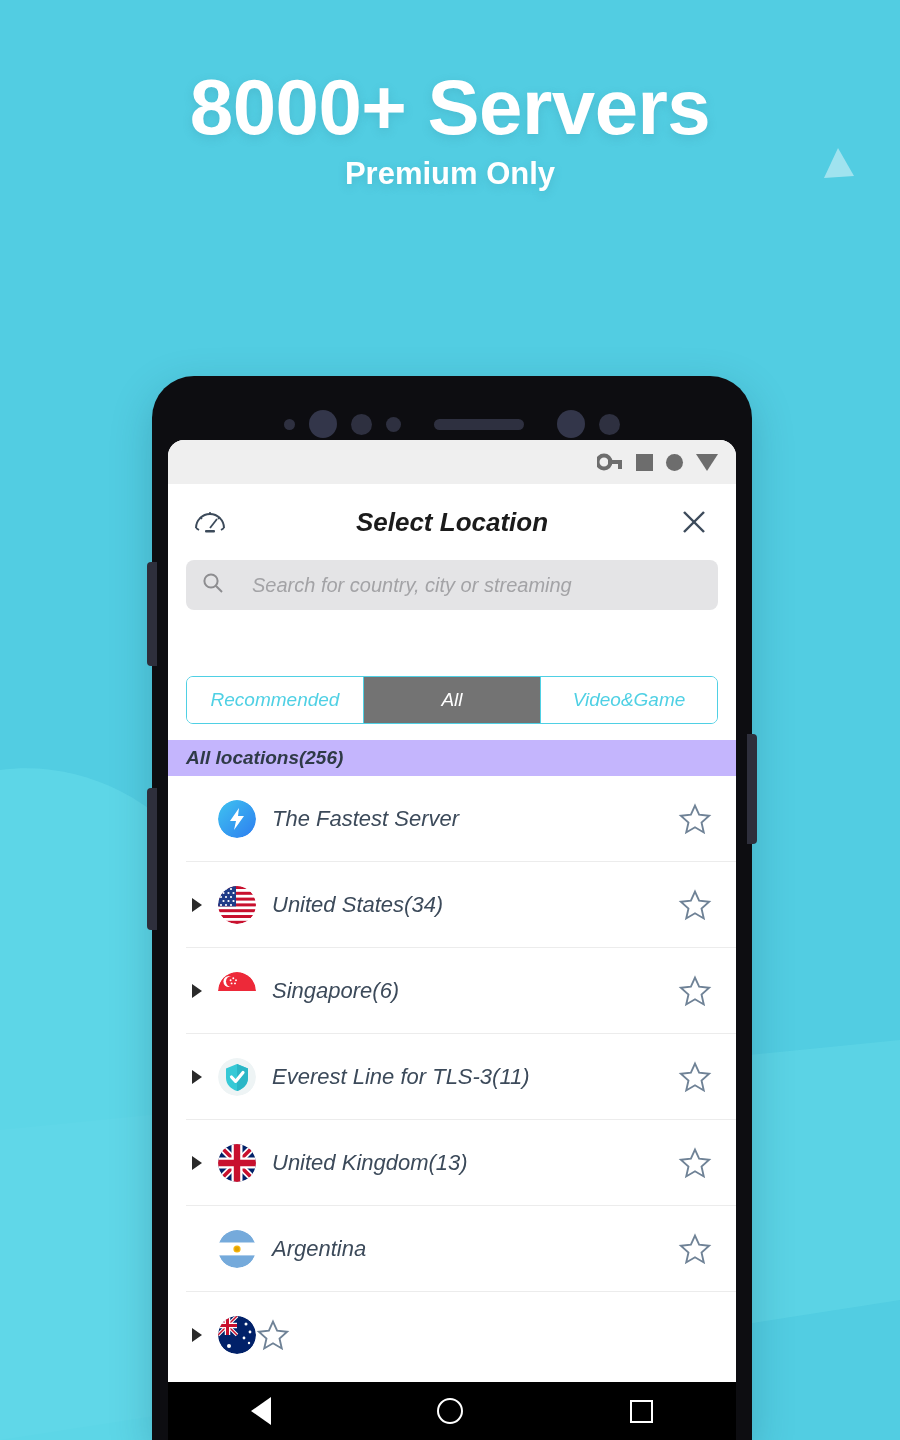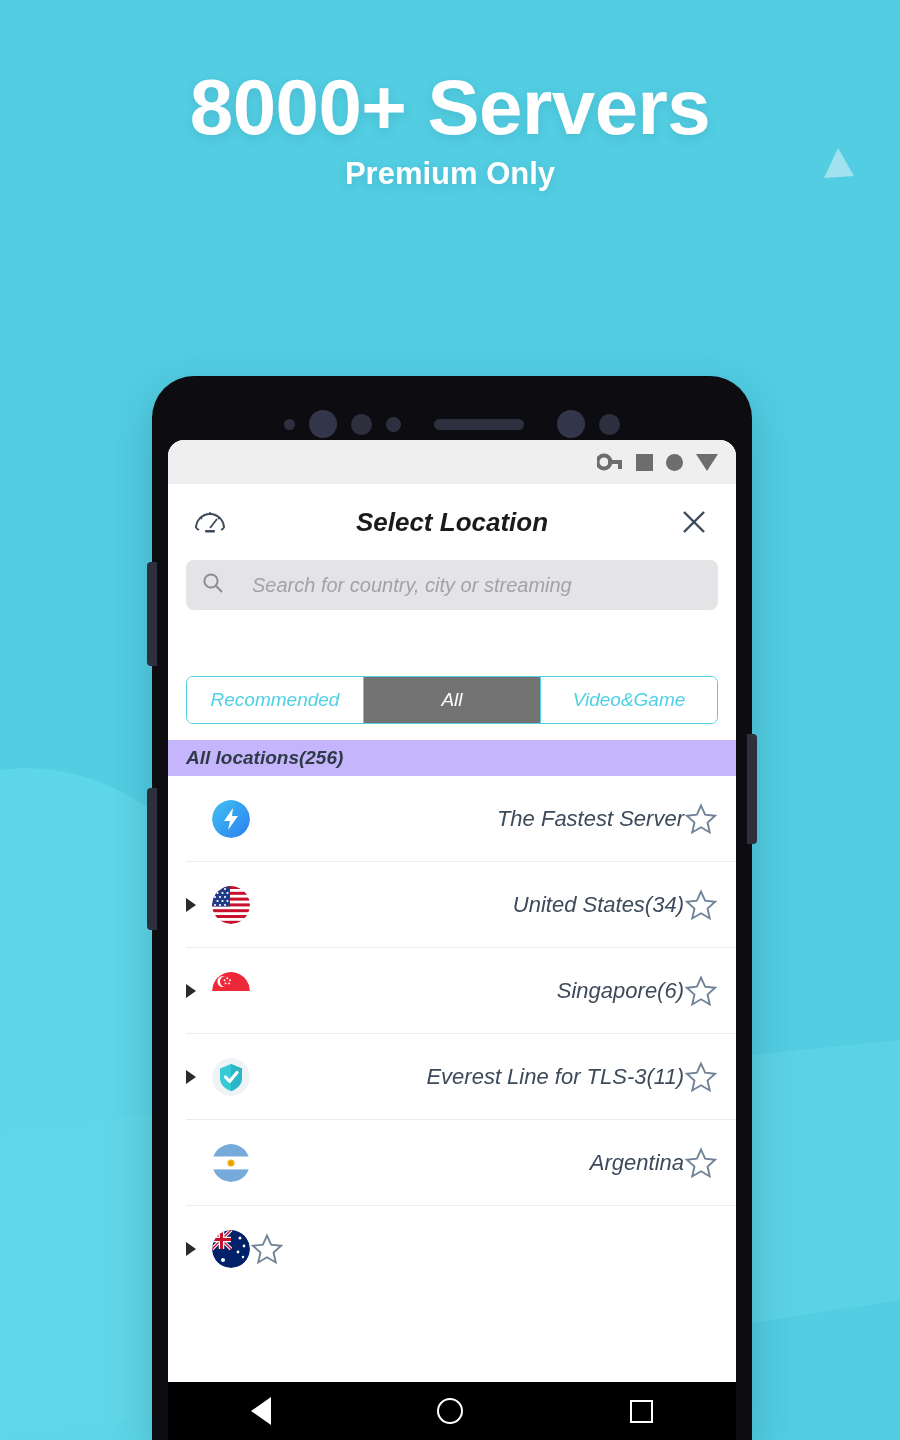--- a/index.html
+++ b/index.html
@@ -127,21 +127,21 @@
   .sec-head {
     margin-top:16px; height:36px; background:#c4b5fd;
     display:flex; align-items:center; padding-left:18px;
     font-size:19px; font-weight:bold; color:#2f3a47;
   }
 
   
   .list { background:#fff; }
   .row {
     height:86px; display:flex; align-items:center;
-    padding:0 18px; position:relative;text-align:right;
+    padding:0 24px; position:relative;
   }
   .row::after {
     content:""; position:absolute; left:18px; right:0; bottom:0;
     height:1px; background:#ececec;
   }
   .row:last-child::after { display:none; }
   .arrow {
     width:18px; display:flex; align-items:center; justify-content:flex-start;
   }
   .arrow .tri {
@@ -373,20 +373,43 @@
             <path d="M19 6 L30 10.5 L30 20 C30 26.5 25 31 19 33 Z" fill="#2bb6c6"></path>
             <polyline points="13.5,19 17.6,23.4 25,14.4" fill="none" stroke="#fff" stroke-width="3.2" stroke-linecap="round" stroke-linejoin="round"></polyline>
           </svg>
         </div>
         <div class="row-label">Everest Line for TLS-3(11)</div>
         <svg class="star" viewBox="0 0 24 24">
           <polygon points="12,2.5 14.9,9 22,9.7 16.6,14.5 18.2,21.5 12,17.8 5.8,21.5 7.4,14.5 2,9.7 9.1,9" fill="none" stroke="#6f8296" stroke-width="1.3"></polygon>
         </svg>
       </div>
 
+      <div class="row">
+        <div class="arrow">
+            <div class="tri"></div>
+          </div>
+        <div class="flag">
+          <svg viewBox="0 0 38 38">
+            <clipPath id="cUK">
+                <circle cx="19" cy="19" r="19"></circle>
+              </clipPath>
+            <g clip-path="url(#cUK)">
+              <rect width="38" height="38" fill="#012169"></rect>
+              <path d="M0,0 L38,38 M38,0 L0,38" stroke="#fff" stroke-width="7"></path>
+              <path d="M0,0 L38,38 M38,0 L0,38" stroke="#c8102e" stroke-width="3.6"></path>
+              <path d="M19,0 L19,38 M0,19 L38,19" stroke="#fff" stroke-width="11"></path>
+              <path d="M19,0 L19,38 M0,19 L38,19" stroke="#c8102e" stroke-width="6.4"></path>
+            </g>
+          </svg>
+        </div>
+        <div class="row-label">United Kingdom(13)</div>
+        <svg class="star" viewBox="0 0 24 24">
+          <polygon points="12,2.5 14.9,9 22,9.7 16.6,14.5 18.2,21.5 12,17.8 5.8,21.5 7.4,14.5 2,9.7 9.1,9" fill="none" stroke="#6f8296" stroke-width="1.3"></polygon>
+        </svg>
+      </div>
 
 
       <div class="row">
         <div class="arrow"></div>
         <div class="flag">
           <svg viewBox="0 0 38 38">
             <clipPath id="cAR">
                 <circle cx="19" cy="19" r="19"></circle>
               </clipPath>
             <g clip-path="url(#cAR)">

